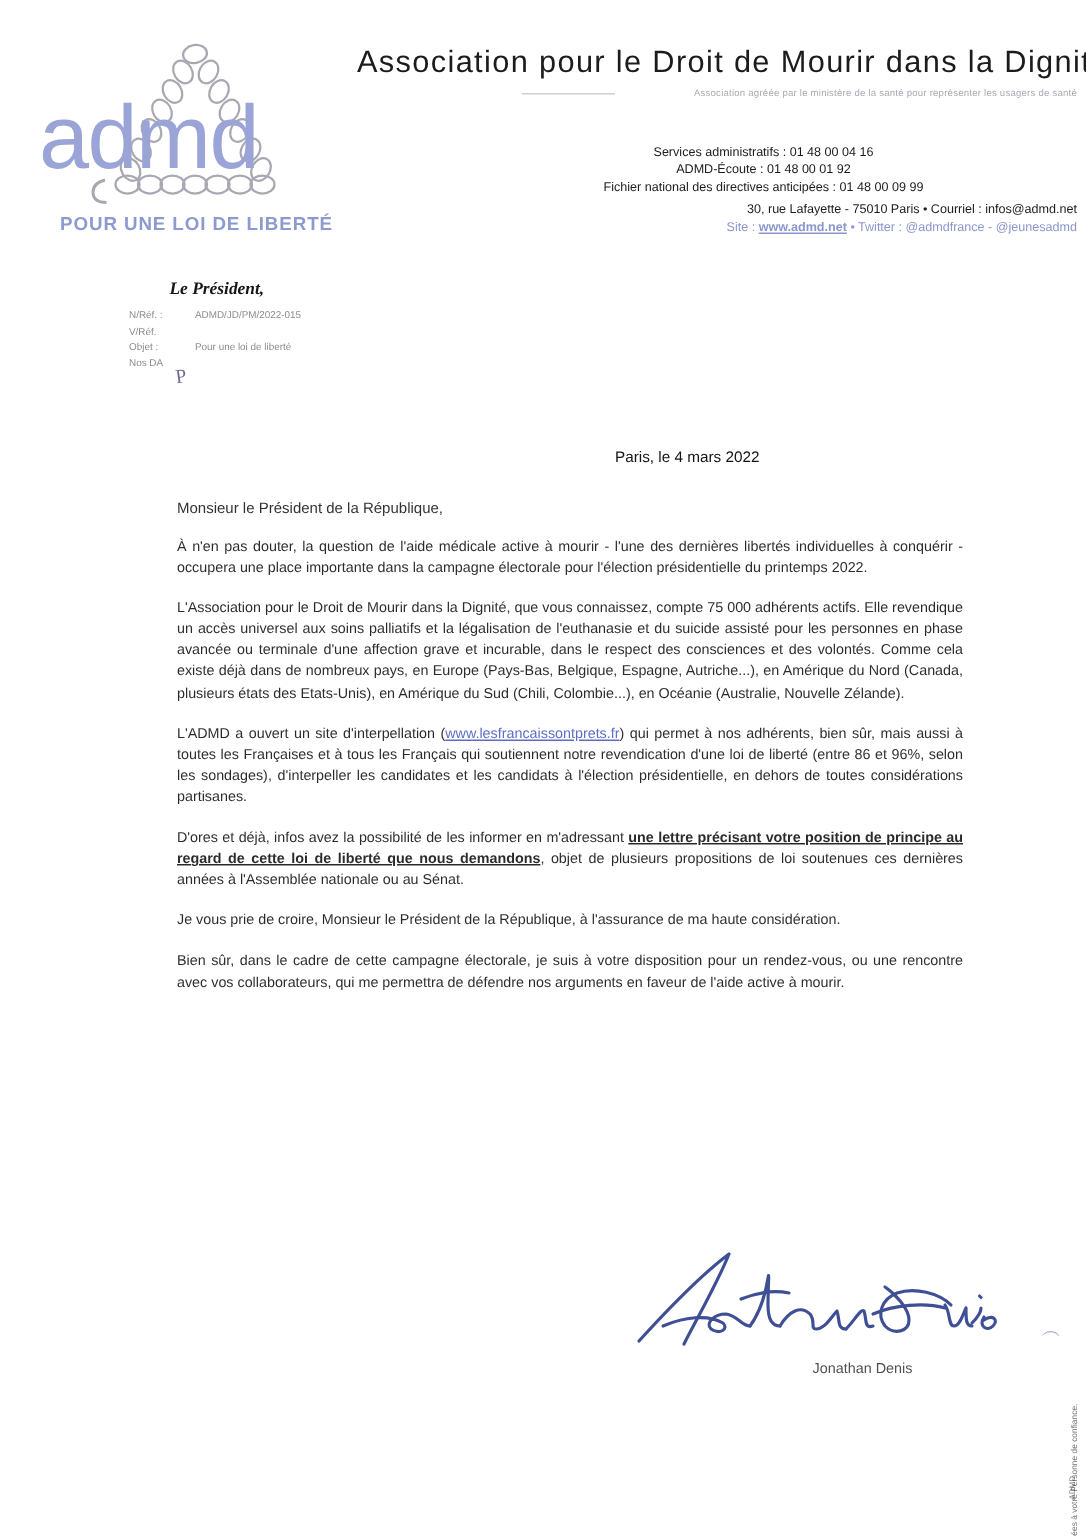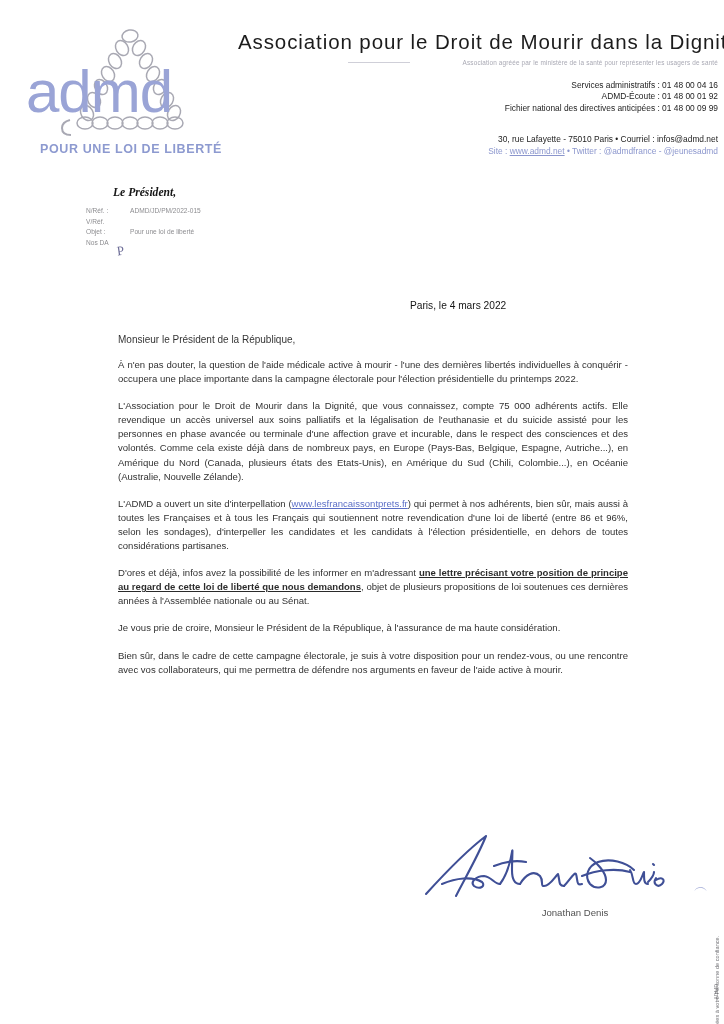--- a/index.html
+++ b/index.html
@@ -73,40 +73,40 @@
     position: absolute;
     left: 348px;
     top: 40px;
     width: 62px;
     height: 1px;
     background: #cfcfd8;
   }
 
   .contact-block {
     position: absolute;
-    left: 300px; top: 58px;
+    left: 300px; top: 74px;
     width: 418px;
-    text-align: right;
+    text-align: center;
     font-size: 8.4px;
     line-height: 11.4px;
     color: #1d1d1d;
   }
   .contact-block .line { white-space: nowrap; }
 
   .address-block {
     position: absolute;
     left: 260px; top: 112px;
     width: 458px;
     text-align: right;
     font-size: 8.4px;
     line-height: 11.6px;
     color: #1d1d1d;
   }
   .address-block .line2 { color: #8b96cd; }
-  .address-block .web { color: #8b96cd; text-decoration: underline; }
+  .address-block .web { color: #8b96cd; text-decoration: underline; font-weight: bold; }
 
   
   .president {
     position: absolute;
     left: 113px; top: 186px;
     font-family: Liberation Serif, serif;
     font-style: italic;
     font-weight: 700;
     font-size: 11.6px;
     color: #161616;
@@ -163,21 +163,21 @@
   .body-copy {
     position: absolute;
     left: 118px; top: 358px;
     width: 524px;
     font-size: 9.55px;
     line-height: 14.1px;
     color: #141414;
     text-align: justify;
     opacity: .9;
   }
-  .body-copy p { margin: 0 14px 13px 0; }
+  .body-copy p { margin: 0 0 13px 0; }
   .body-copy a.inline-link {
     color: #4a5fc0;
     text-decoration: underline;
   }
   .body-copy .u { text-decoration: underline; font-weight: 700; }
 
   
   .signature-wrap {
     position: absolute;
     left: 420px; top: 832px;

